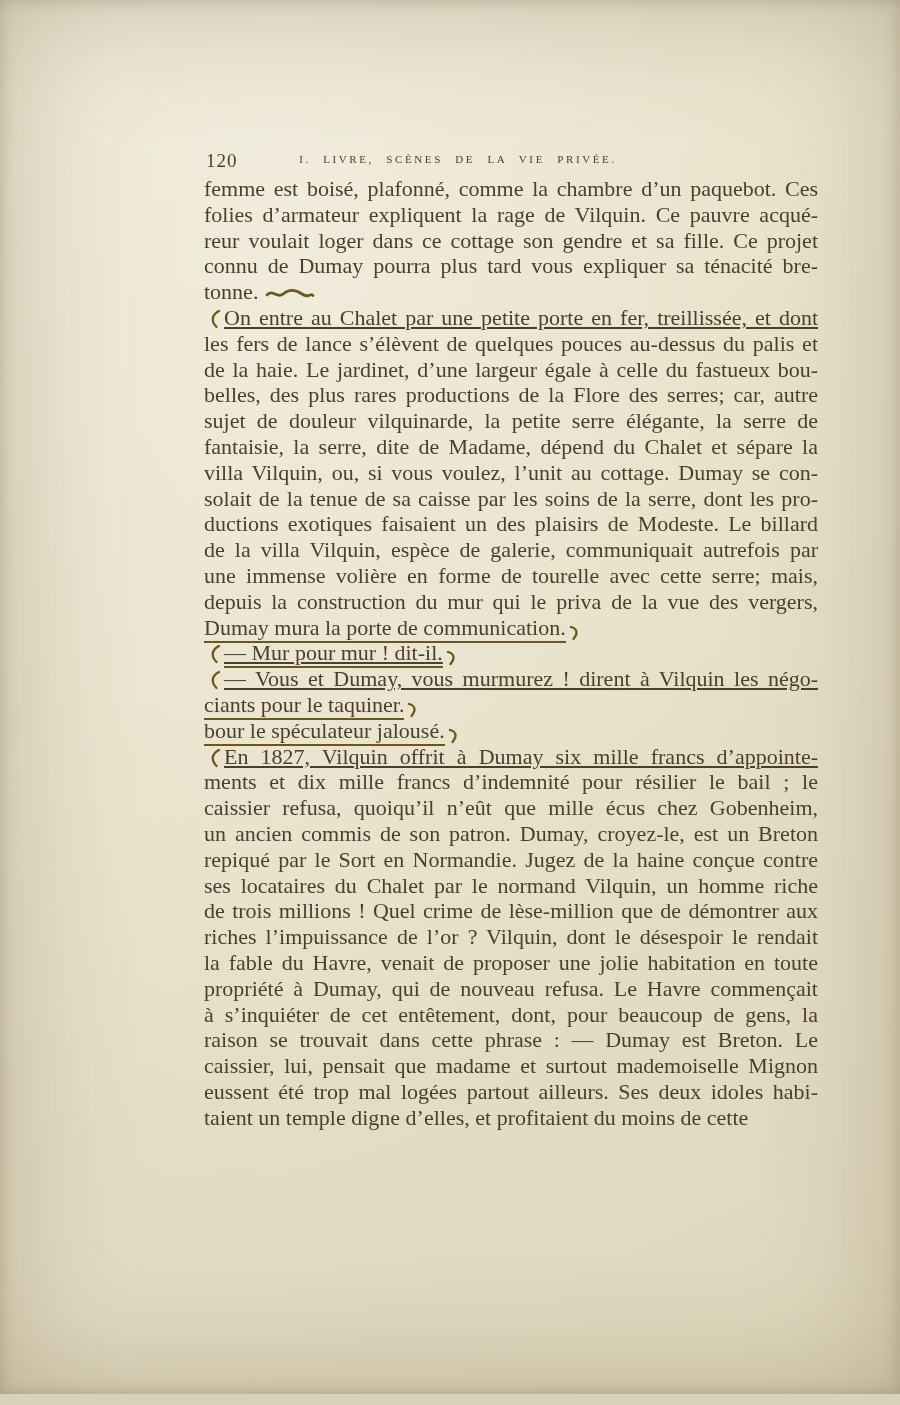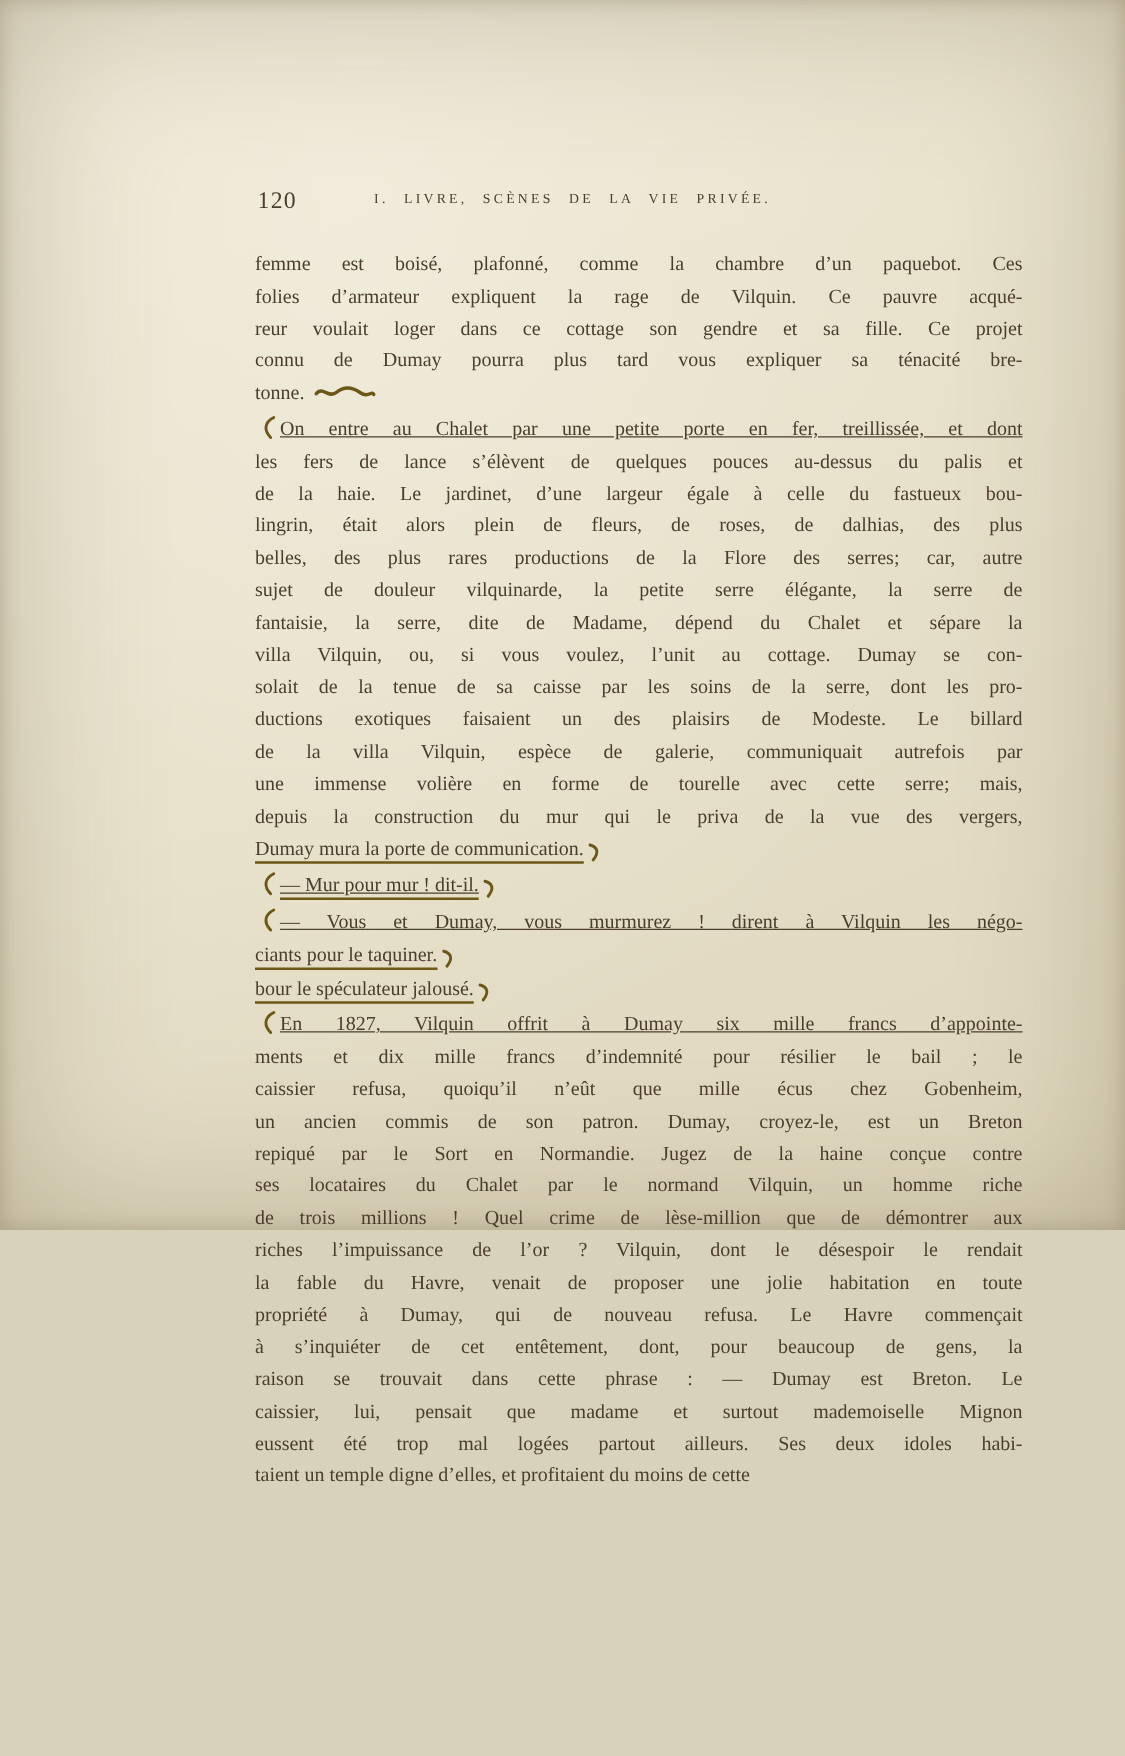--- a/index.html
+++ b/index.html
@@ -9,21 +9,21 @@
   }
   * { margin: 0; padding: 0; box-sizing: border-box; }
   html, body {
     width: 900px; height: 1405px;
     font-family: "Liberation Serif", "DejaVu Serif", serif;
     background: #d8d2ba;
     overflow: hidden;
   }
   .page {
     position: relative;
-    width: 900px; height: 984px;
+    width: 900px; height: 1394px;
     background:
       radial-gradient(ellipse at 32% 18%, rgba(255,255,250,0.30), rgba(255,255,250,0) 62%),
       linear-gradient(158deg, #ece6d1 0%, #e7e0c9 48%, #ded6bc 100%);
     background-color: var(--paper);
     box-shadow:
       inset 0 0 130px rgba(96,80,48,0.30),
       inset 0 0 16px rgba(88,72,40,0.25);
     color: var(--text-ink);
   }
   .header {
@@ -41,23 +41,23 @@
   }
   .running-title {
     display: inline-block;
     font-size: 11px;
     letter-spacing: 2.6px;
     word-spacing: 7px;
     transform: translateX(8px);
   }
   .text-block {
     position: absolute;
-    top: 199px; left: 204px;
+    top: 176px; left: 204px;
     width: 614px;
-    font-size: 16px;
+    font-size: 22px;
     line-height: 25.8px;
     text-rendering: optimizeLegibility;
   }
   .paragraph { margin: 0; }
   .line {
     min-height: 25.8px;
     text-align: left;
   }
   .line.just {
     text-align: justify;
@@ -95,21 +95,20 @@
         <div class="line"><span>tonne.</span><span class="ink-mark squiggle"><svg width="50" height="16" viewBox="0 0 50 16">
               <path d="M2 9 C7 2.5,12 13,18 8 S30 3,37 8 S46 6,48 9.5" fill="none" stroke="#6b5717" stroke-width="2.8" stroke-linecap="round"></path>
             </svg></span></div>
       </div>
       <div class="paragraph">
         <div class="line just indent"><span class="ink-mark hook-start"><svg width="13" height="20" viewBox="0 0 13 20">
               <path d="M11 2 C4 5.5,2.5 12,8.5 18" fill="none" stroke="#6b5717" stroke-width="2.3" stroke-linecap="round"></path>
             </svg></span><span>On entre au Chalet par une petite porte en fer, treillissée, et dont</span></div>
         <div class="line just"><span>les fers de lance s’élèvent de quelques pouces au-dessus du palis et</span></div>
         <div class="line just"><span>de la haie. Le jardinet, d’une largeur égale à celle du fastueux bou-</span></div>
-        <div class="line just"><span>lingrin, était alors plein de fleurs, de roses, de dalhias, des plus</span></div>
         <div class="line just"><span>belles, des plus rares productions de la Flore des serres; car, autre</span></div>
         <div class="line just"><span>sujet de douleur vilquinarde, la petite serre élégante, la serre de</span></div>
         <div class="line just"><span>fantaisie, la serre, dite de Madame, dépend du Chalet et sépare la</span></div>
         <div class="line just"><span>villa Vilquin, ou, si vous voulez, l’unit au cottage. Dumay se con-</span></div>
         <div class="line just"><span>solait de la tenue de sa caisse par les soins de la serre, dont les pro-</span></div>
         <div class="line just"><span>ductions exotiques faisaient un des plaisirs de Modeste. Le billard</span></div>
         <div class="line just"><span>de la villa Vilquin, espèce de galerie, communiquait autrefois par</span></div>
         <div class="line just"><span>une immense volière en forme de tourelle avec cette serre; mais,</span></div>
         <div class="line just"><span>depuis la construction du mur qui le priva de la vue des vergers,</span></div>
         <div class="line"><span class="underlined">Dumay mura la porte de communication.</span><span class="ink-mark hook-end"><svg width="11" height="18" viewBox="0 0 11 18">

